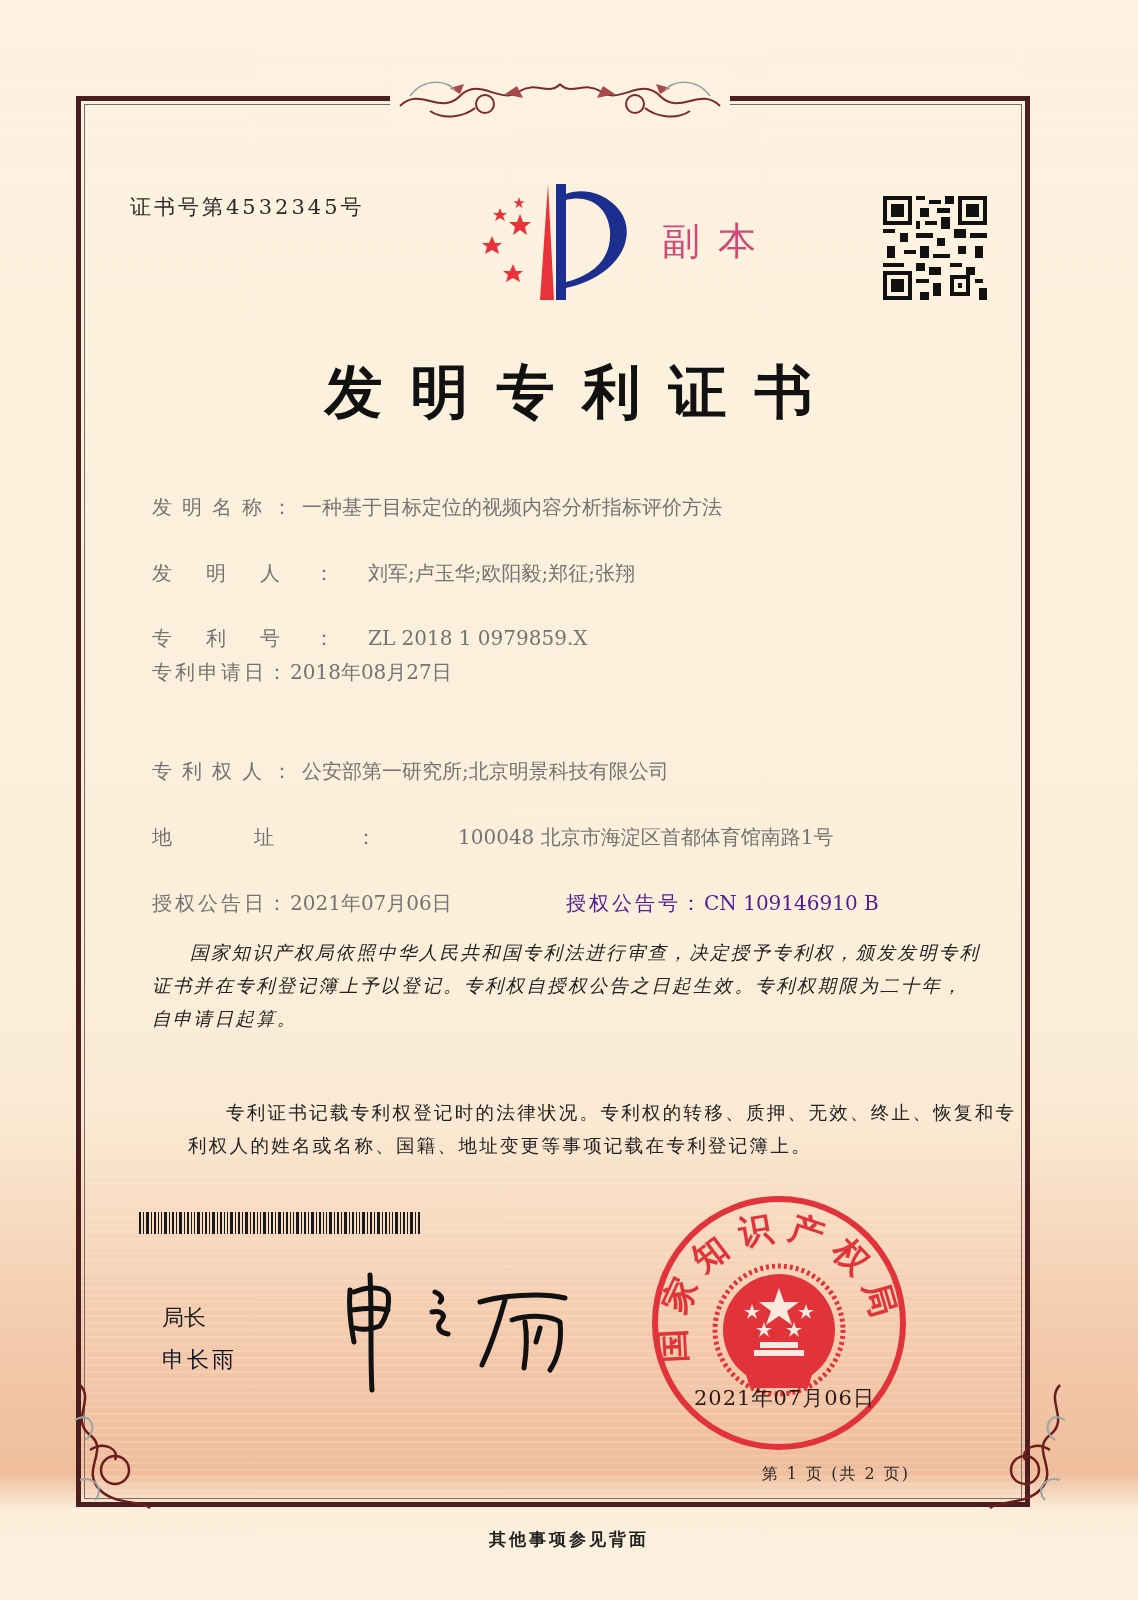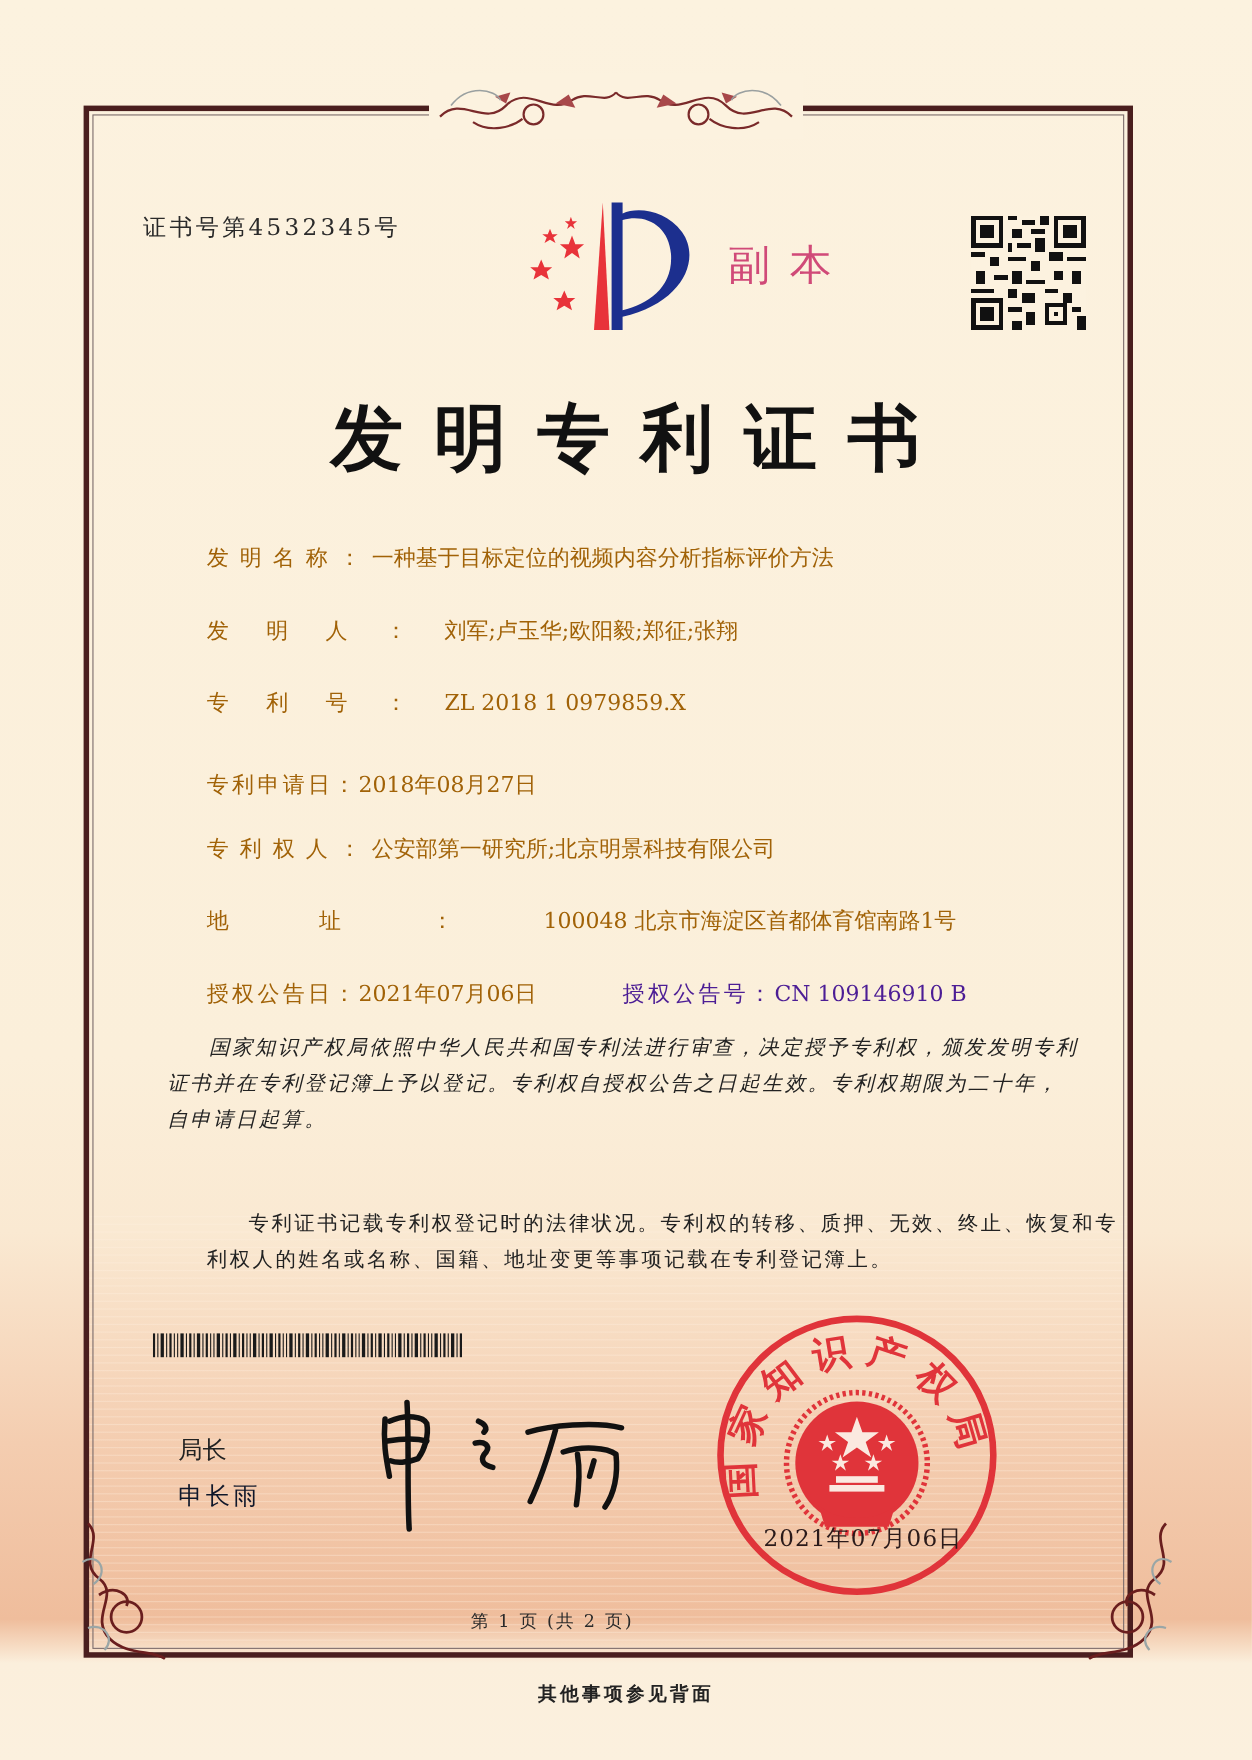--- a/index.html
+++ b/index.html
@@ -42,31 +42,31 @@
   .copy-mark {
     position: absolute; left: 662px; top: 216px;
     font-family: "DejaVu Sans", "Liberation Sans", sans-serif;
     font-size: 38px; color: #d04a78; letter-spacing: 18px;
   }
   .qr { position: absolute; left: 882px; top: 196px; width: 106px; height: 104px; }
 
   .title {
     position: absolute; left: 0; top: 354px; width: 1138px; text-align: center;
     font-family: "DejaVu Sans", "Liberation Sans", sans-serif;
-    font-size: 66px; letter-spacing: 28px; color: #111; padding-left: 27px;
+    font-size: 58px; letter-spacing: 28px; color: #111; padding-left: 27px;
     box-sizing: border-box; font-weight: bold;
   }
 
-  .field { position: absolute; left: 152px; font-size: 20px; color: #a16207; white-space: nowrap; margin-left: 36px; }
+  .field { position: absolute; left: 152px; font-size: 20px; color: #737373; white-space: nowrap; }
   .field .lbl { display: inline-block; }
   .field .val { display: inline-block; }
   .f1 { top: 494px; }
   .f2 { top: 560px; }
   .f3 { top: 625px; }
-  .f4 { top: 700px; }
+  .f4 { top: 659px; }
   .f5 { top: 758px; }
   .f6 { top: 824px; }
   .f7 { top: 890px; }
   .f7b { position: absolute; left: 566px; top: 890px; font-size: 20px; white-space: nowrap; color:#4c1d95; }
 
   .lbl-spread { letter-spacing: 10px; }
   .lbl-wide1 { letter-spacing: 34px; }
   .lbl-wide3 { letter-spacing: 3px; }
 
   .para {
@@ -87,22 +87,22 @@
   }
   .signature { position: absolute; left: 340px; top: 1270px; width: 240px; height: 130px; }
 
   .seal { position: absolute; left: 648px; top: 1192px; width: 262px; height: 262px; }
   .seal-date {
     position: absolute; left: 694px; top: 1384px; font-size: 21px; color: #2a1a1a;
     letter-spacing: 1px;
   }
 
   .page-no {
-    position: absolute; left: 0; width: 910px; top: 1464px; text-align: center;
-    font-size: 16px; color: #2a2a2a; letter-spacing: 2px; padding-left: 47px;
+    position: absolute; left: 0; width: 910px; top: 1464px; text-align: right;
+    font-size: 16px; color: #2a2a2a; letter-spacing: 2px;
   }
   .footer-note {
     position: absolute; left: 0; width: 1138px; top: 1528px; text-align: center;
     font-size: 17px; color: #222; letter-spacing: 3px; font-weight: bold;
   }
 </style>
 </head>
 <body>
 
 <div class="paper"></div>

